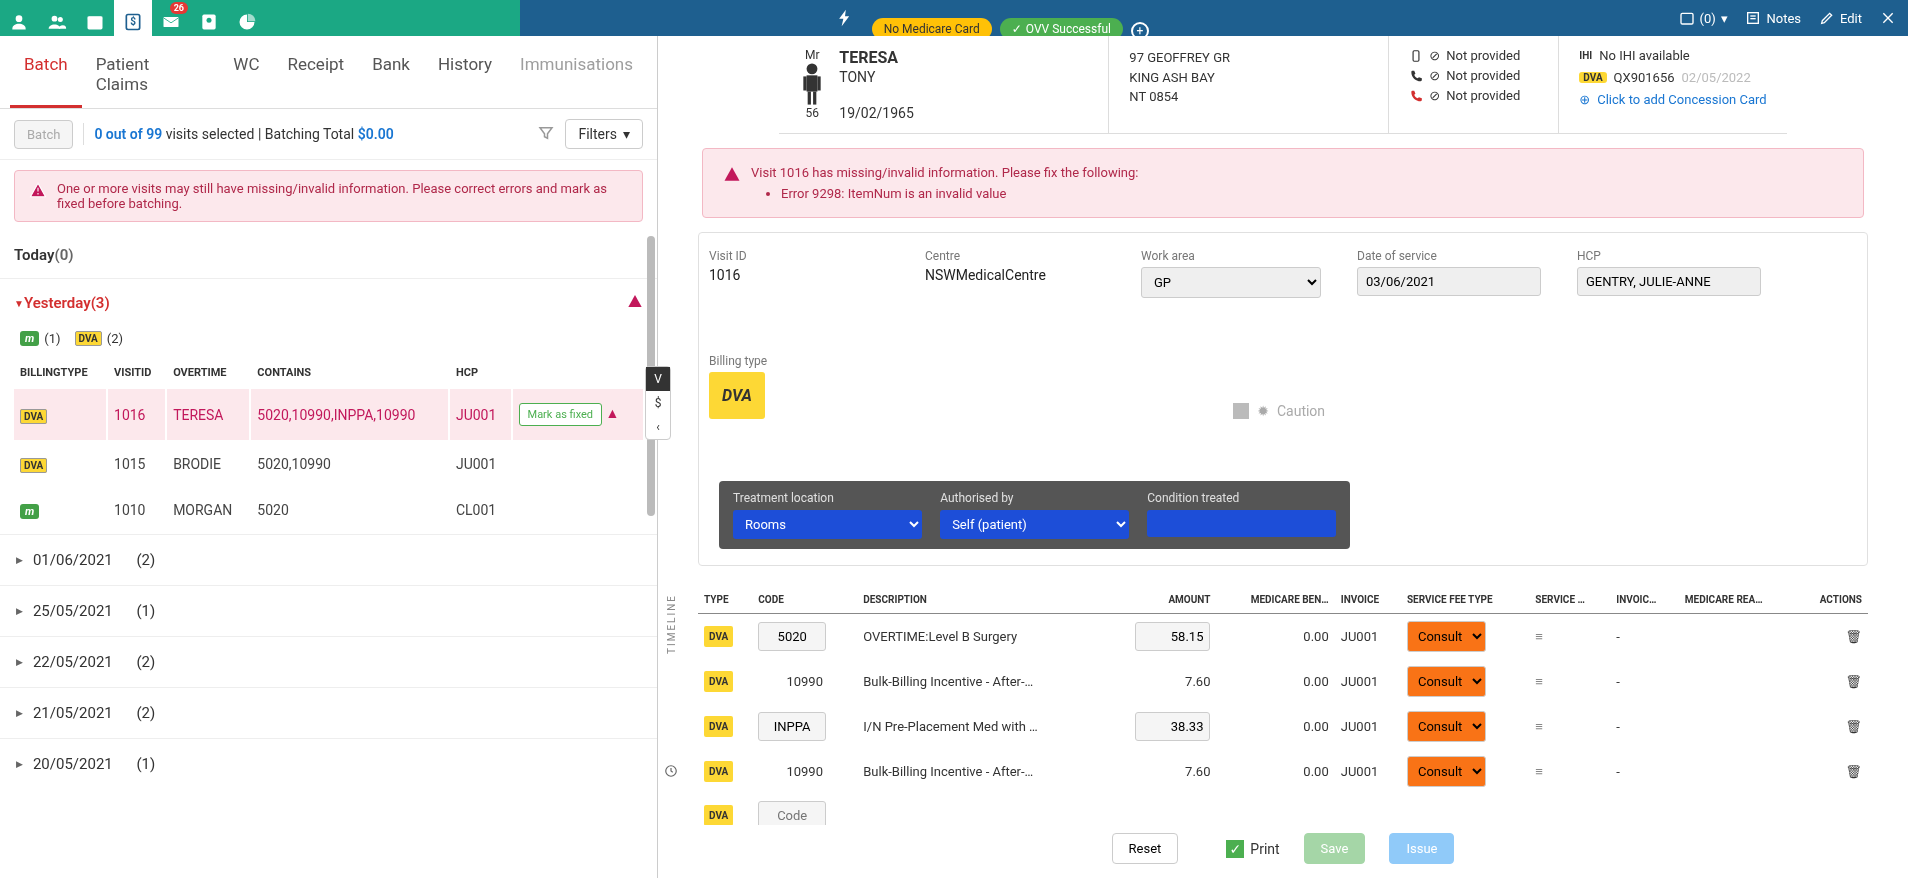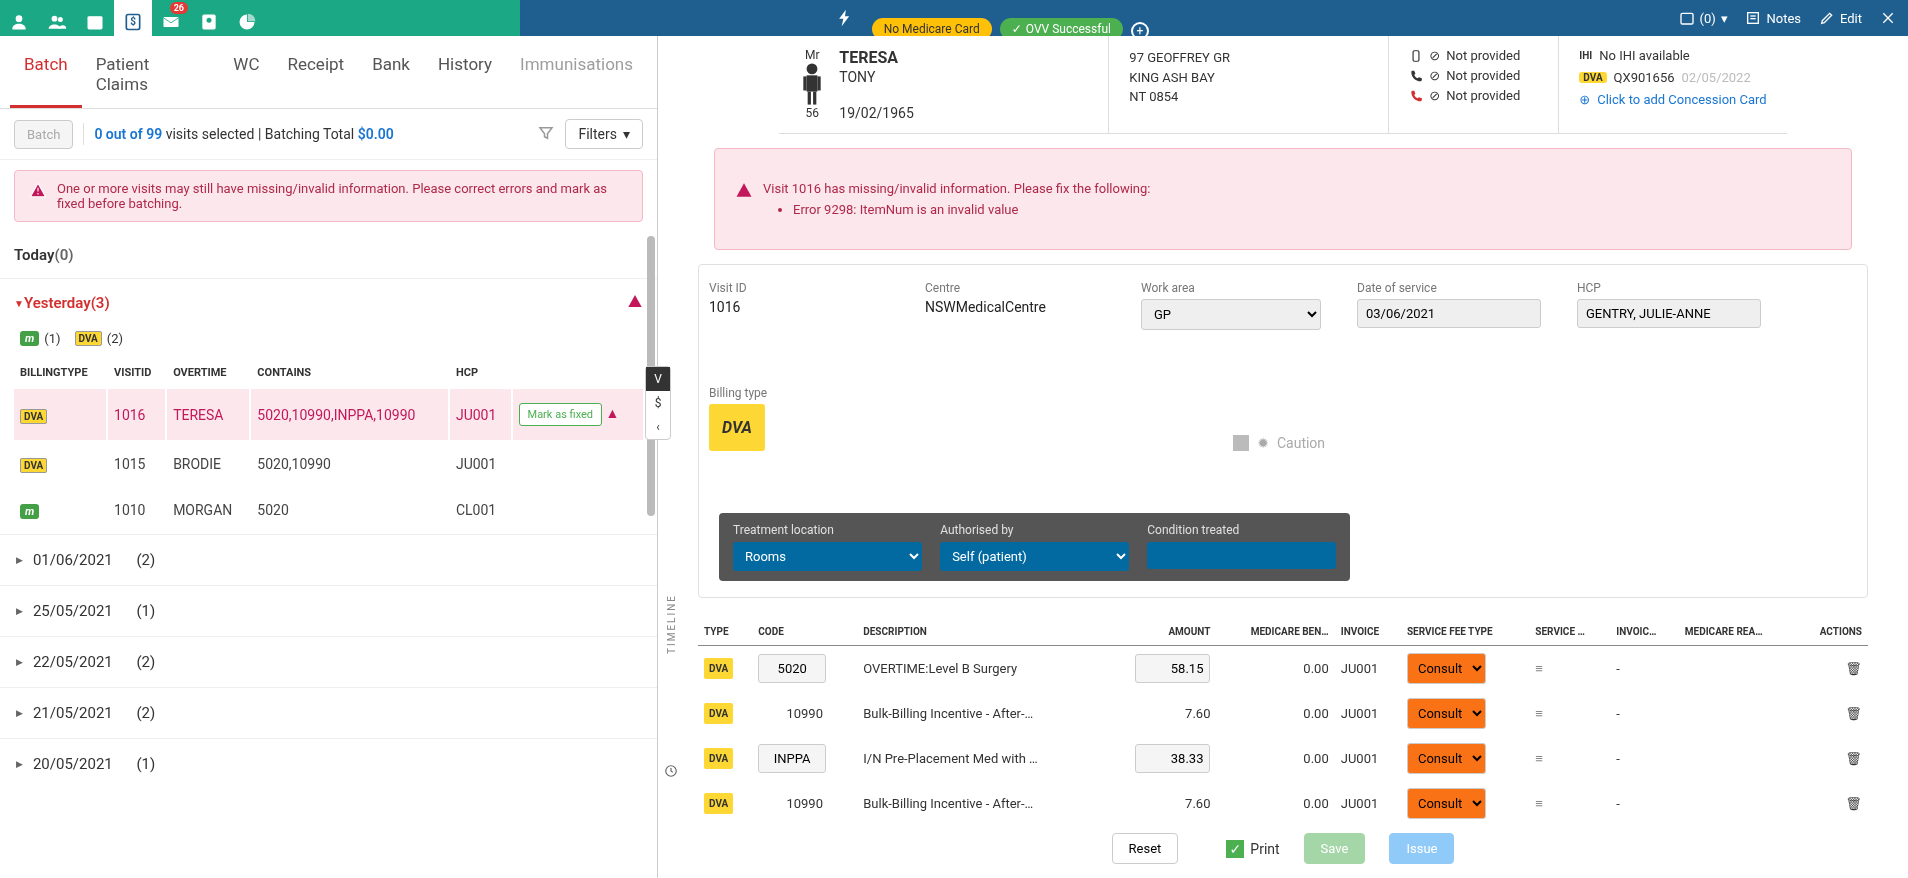--- a/index.html
+++ b/index.html
@@ -37,21 +37,21 @@
 .batch-btn { padding: 6px 12px; border: 1px solid #ccc; border-radius: 4px; background: #f5f5f5; color: #aaa; font-size: 13px; }
 .batch-sep { height: 22px; width: 1px; background: #ddd; }
 .batch-text { font-size: 14px; color: #333; }
 .batch-text .blue { color: #1976d2; font-weight: 600; }
 .filter-icon { margin-left: auto; color: #999; cursor: pointer; }
 .filters-dd { border: 1px solid #ccc; padding: 6px 12px; border-radius: 4px; display: flex; align-items: center; gap: 6px; cursor: pointer; font-size: 14px; }
 
 
 .alert { background: #fce8ec; border: 1px solid #f3b8c4; color: #b0284a; padding: 10px 14px; margin: 10px 14px; border-radius: 4px; font-size: 13px; display: flex; gap: 10px; }
 .alert svg { flex-shrink: 0; width: 18px; height: 18px; color: #c2185b; }
-.alert.nopad { margin: 14px 16px; padding: 32px 20px; }
+.alert.nopad { margin: 14px 4px; padding: 16px 20px; }
 .alert ul { margin-top: 6px; margin-left: 30px; }
 
 
 .group-header { padding: 14px 14px; display: flex; align-items: center; gap: 0; font-weight: 600; font-size: 15px; cursor: pointer; }
 .group-header.red { color: #d32f2f; }
 .group-header { border-top: 1px solid #eee; }
 .group-header .count { color: #666; }
 .group-header.red .count { color: #d32f2f; }
 .group-header .chev { font-size: 10px; }
 .group-header .warn { margin-left: auto; color: #c2185b; }
@@ -105,21 +105,21 @@
 .field label { font-size: 12px; color: #777; }
 .field .static { font-size: 14px; color: #222; }
 .field select, .field input.txt { border: 1px solid #ccc; border-radius: 3px; padding: 6px 8px; font-size: 13px; background: #efefef; min-width: 180px; }
 .dva-block { background: #fdd835; padding: 14px 10px; font-weight: bold; font-style: italic; font-size: 16px; border-radius: 3px; width: 56px; text-align:center;}
 .caution-row { display: flex; align-items: center; gap: 8px; color: #aaa; }
 .caution-row .cb { width: 16px; height: 16px; background: #bbb; }
 
 .dark-bar { background: #555; border-radius: 4px; padding: 10px 14px; display: flex; gap: 18px; margin: 6px 10px 0; }
 .dark-field { display: flex; flex-direction: column; gap: 5px; flex:1; }
 .dark-field label { color: #e0e0e0; font-size: 12px; }
-.dark-field select, .dark-field input { background: #0369a1; color: #fff; border: none; padding: 6px 8px; border-radius: 3px; font-size: 13px; }
+.dark-field select, .dark-field input { background: #1d4ed8; color: #fff; border: none; padding: 6px 8px; border-radius: 3px; font-size: 13px; }
 
 
 .item-table { width: 100%; margin-top: 20px; border-collapse: collapse; }
 .item-table th { text-align: left; font-size: 10px; font-weight: 700; padding: 8px 6px; border-bottom: 1px solid #888; color:#333; }
 .item-table th.r { text-align: right; }
 .item-table td { padding: 7px 6px; font-size: 13px; vertical-align: middle; }
 .item-table td.r { text-align: right; }
 .dva-cell { background: #fdd835; padding: 5px 5px; font-size: 10px; font-weight: bold; border-radius: 2px; display:inline-block; }
 .code-input { border: 1px solid #ccc; border-radius: 3px; padding: 6px 6px; width: 68px; text-align: center; font-size: 13px; background:#f5f5f5; }
 .amt-input { border: 1px solid #ccc; border-radius: 3px; padding: 6px 6px; width: 75px; text-align: right; font-size: 13px; background:#f5f5f5;}

